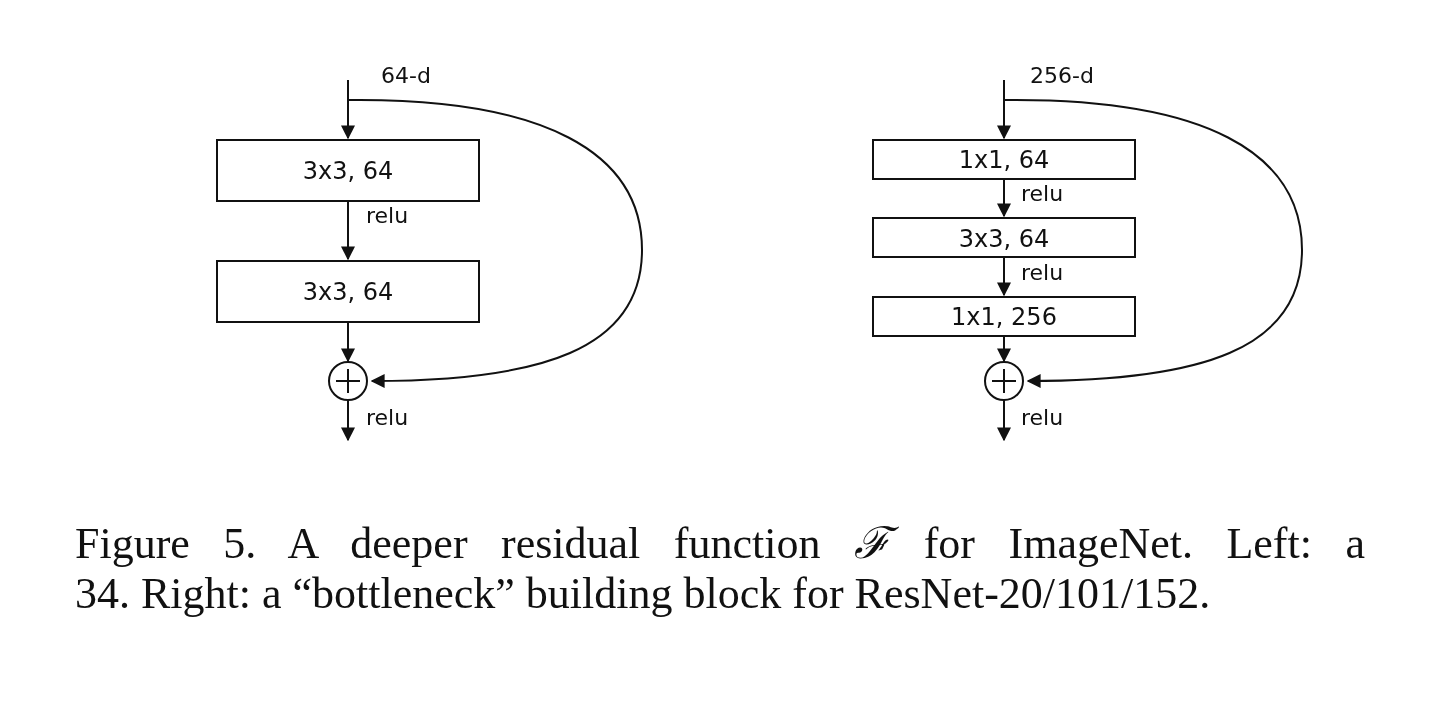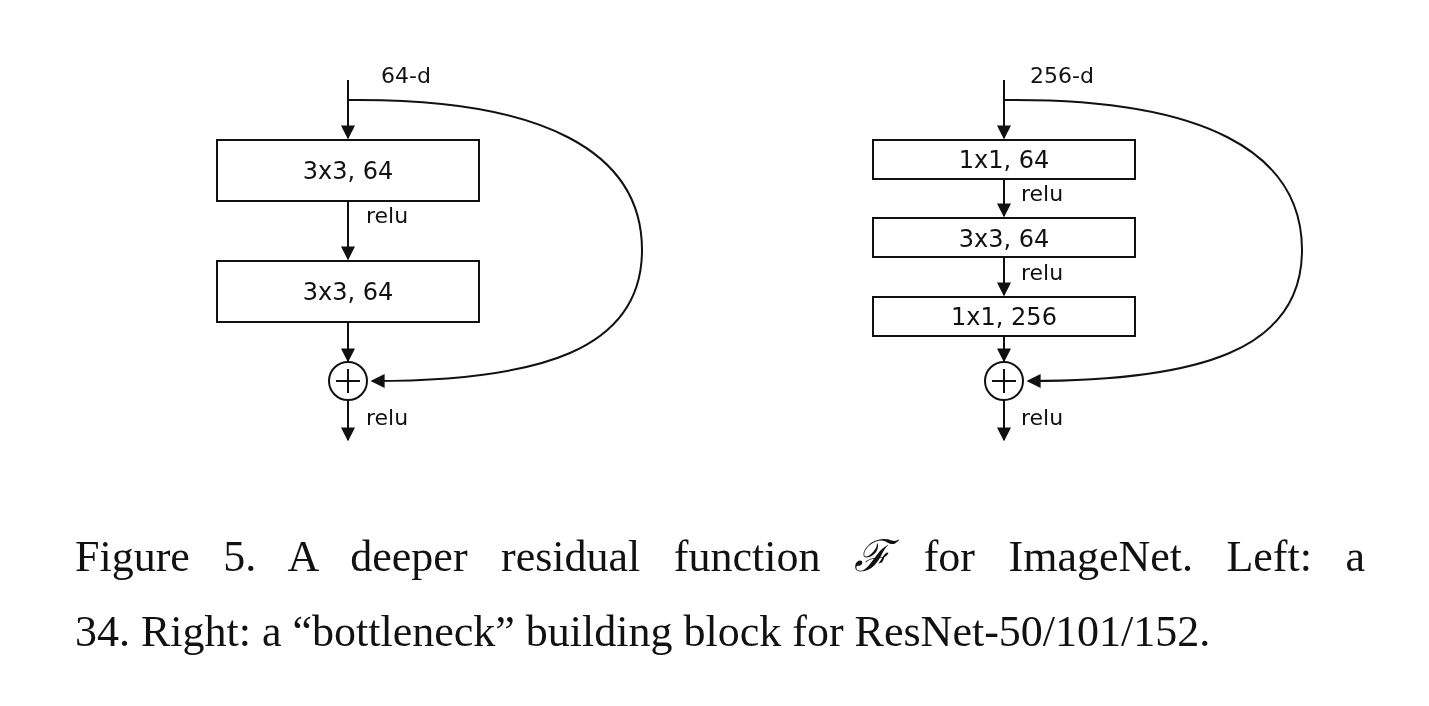--- a/index.html
+++ b/index.html
@@ -2,21 +2,21 @@
 <html><head>
   <meta charset="utf-8">
   <style>
     html, body { margin: 0; padding: 0; background: #ffffff; }
     body { width: 1429px; height: 706px; position: relative; overflow: hidden; }
     #diagram { position: absolute; left: 0; top: 0; }
     .lbl { font-family: "DejaVu Sans", sans-serif; font-size: 22px; fill: #111; }
     .box-lbl { font-family: "DejaVu Sans", sans-serif; font-size: 24px; fill: #111; }
     .caption {
       position: absolute; left: 75px; top: 518px; width: 1290px;
-      font-family: "Liberation Serif", serif; font-size: 44px; line-height: 75px;
+      font-family: "Liberation Serif", serif; font-size: 44px; line-height: 50px;
       color: #111; text-align: justify;
     }
     .caption .line { display: block; text-align-last: justify; white-space: nowrap; }
     .caption .line.last { text-align-last: left; }
     .mathcal { font-family: "DejaVu Serif", serif; font-style: italic; }
   </style>
 </head>
 <body>
 
 <svg id="diagram" width="1429" height="500" viewBox="0 0 1429 500">
@@ -74,14 +74,14 @@
     <line x1="992" y1="381" x2="1016" y2="381" stroke="#111" stroke-width="2"></line>
     <line x1="1004" y1="369" x2="1004" y2="393" stroke="#111" stroke-width="2"></line>
 
     <line x1="1004" y1="400" x2="1004" y2="440" stroke="#111" stroke-width="2" marker-end="url(#arr)"></line>
     <text class="lbl" x="1021" y="425">relu</text>
   </g>
 </svg>
 
 <div class="caption">
   <span class="line"><span>Figure 5. A deeper residual function </span><span class="mathcal">ℱ</span><span> for ImageNet.  Left: a</span></span>
-  <span class="line last">34. Right: a “bottleneck” building block for ResNet-50/101/152.</span>
+  <span class="line last">34. Right: a “bottleneck” building block for ResNet-20/101/152.</span>
 </div>
 
 </body></html>

